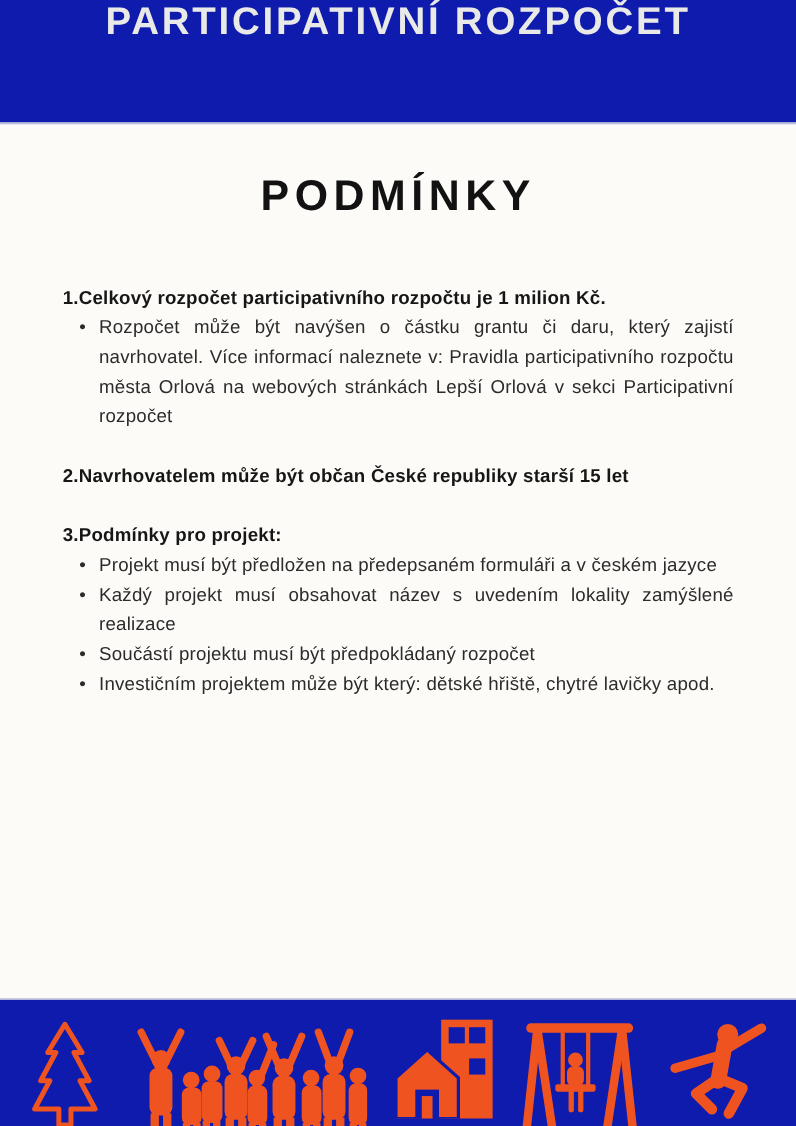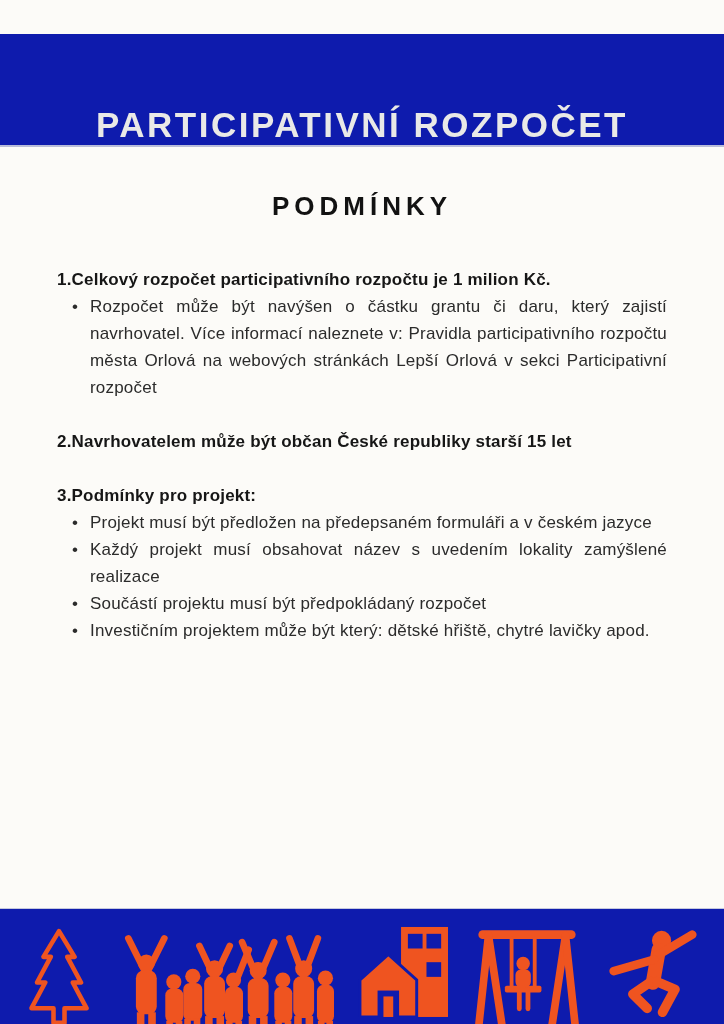--- a/index.html
+++ b/index.html
@@ -8,43 +8,42 @@
     font-family:"Liberation Sans","DejaVu Sans",sans-serif;
     background:#fcfbf8;
     position:relative;overflow:hidden;
   }
   .page{width:724px;height:1024px;display:flex;flex-direction:column;}
 
   
   .header{
     height:113px;flex:0 0 113px;
     background:#0e1bad;
-    display:flex;align-items:flex-end;justify-content:center;
+    display:flex;align-items:flex-start;justify-content:center;
     border-bottom:2px solid #b9bdd9;
     box-sizing:border-box;
-    margin-top:34px;
   }
   .header-title{
     color:#e9e9e7;
     font-size:35px;font-weight:700;
     letter-spacing:2.5px;
     margin:0;
   }
 
   
   .main{flex:1 1 auto;background:#fcfbf8;}
   .subtitle{
     text-align:center;
     margin:44px 0 12px 0;
-    font-size:26px;font-weight:700;
+    font-size:39px;font-weight:700;
     letter-spacing:5px;
     color:#121212;
   }
   .content{
-    margin-top:44px;
+    margin-top:56px;
     padding:0 57px;
     font-size:17px;
     line-height:27px;
     color:#2b2b2b;
     letter-spacing:0.2px;
   }
   .section-heading{
     font-weight:700;color:#161616;
     margin:27px 0 0 0;
   }

